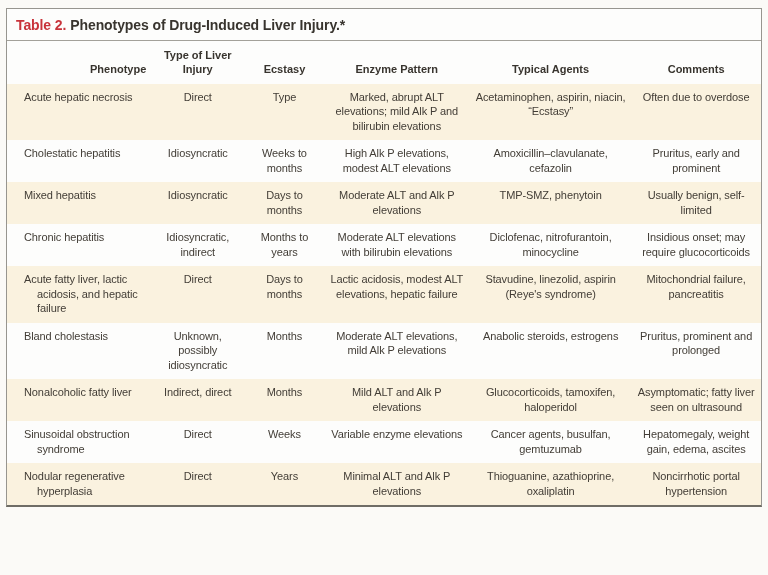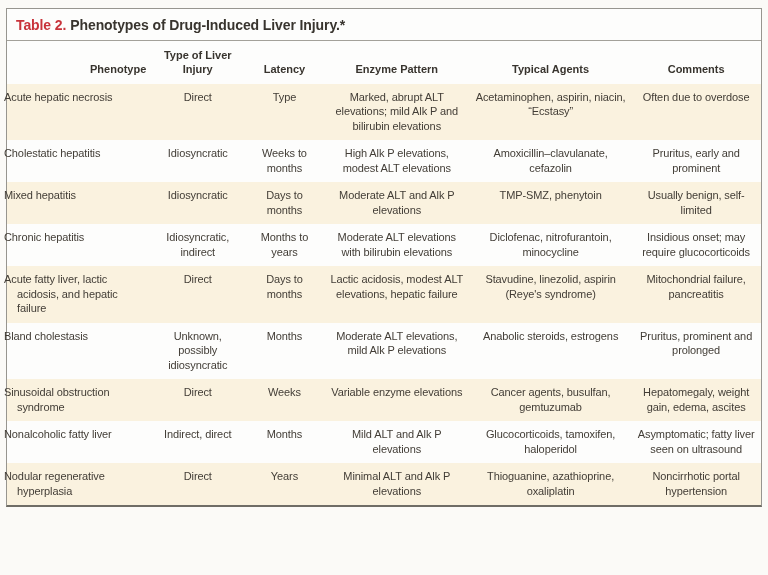--- a/index.html
+++ b/index.html
@@ -58,21 +58,21 @@
   td {
     font-size: 11px;
     line-height: 1.32;
     vertical-align: top;
     text-align: center;
     padding: 6px 5px 7px 5px;
     letter-spacing: -0.1px;
   }
   td.left {
     text-align: left;
-    padding-left: 10px;
+    padding-left: 30px;
     text-indent: -13px;
     padding-right: 2px;
   }
   tbody tr:nth-child(odd)  { background: #faf2df; }
   tbody tr:nth-child(even) { background: #fdfdfc; }
 </style>
 </head>
 <body>
 
 <div class="page">
@@ -89,21 +89,21 @@
           <col class="c2">
           <col class="c3">
           <col class="c4">
           <col class="c5">
           <col class="c6">
       </colgroup>
       <thead>
         <tr>
           <th class="left">Phenotype</th>
           <th>Type of Liver Injury</th>
-          <th>Latency</th>
+          <th>Ecstasy</th>
           <th>Enzyme Pattern</th>
           <th>Typical Agents</th>
           <th>Comments</th>
         </tr>
       </thead>
       <tbody>
         <tr>
           <td class="left">Acute hepatic necrosis</td>
           <td>Direct</td>
           <td>Type</td>
@@ -145,34 +145,34 @@
         </tr>
         <tr>
           <td class="left">Bland cholestasis</td>
           <td>Unknown, possibly idiosyncratic</td>
           <td>Months</td>
           <td>Moderate ALT elevations, mild Alk P elevations</td>
           <td>Anabolic steroids, estrogens</td>
           <td>Pruritus, prominent and prolonged</td>
         </tr>
         <tr>
+          <td class="left">Nonalcoholic fatty liver</td>
+          <td>Indirect, direct</td>
+          <td>Months</td>
+          <td>Mild ALT and Alk P elevations</td>
+          <td>Glucocorticoids, tamoxifen, haloperidol</td>
+          <td>Asymptomatic; fatty liver seen on ultrasound</td>
+        </tr>
+        <tr>
           <td class="left">Sinusoidal obstruction syndrome</td>
           <td>Direct</td>
           <td>Weeks</td>
           <td>Variable enzyme elevations</td>
           <td>Cancer agents, busulfan, gemtuzumab</td>
           <td>Hepatomegaly, weight gain, edema, ascites</td>
-        </tr>
-        <tr>
-          <td class="left">Nonalcoholic fatty liver</td>
-          <td>Indirect, direct</td>
-          <td>Months</td>
-          <td>Mild ALT and Alk P elevations</td>
-          <td>Glucocorticoids, tamoxifen, haloperidol</td>
-          <td>Asymptomatic; fatty liver seen on ultrasound</td>
         </tr>
         <tr>
           <td class="left">Nodular regenerative hyperplasia</td>
           <td>Direct</td>
           <td>Years</td>
           <td>Minimal ALT and Alk P elevations</td>
           <td>Thioguanine, azathioprine, oxaliplatin</td>
           <td>Noncirrhotic portal hypertension</td>
         </tr>
       </tbody>

